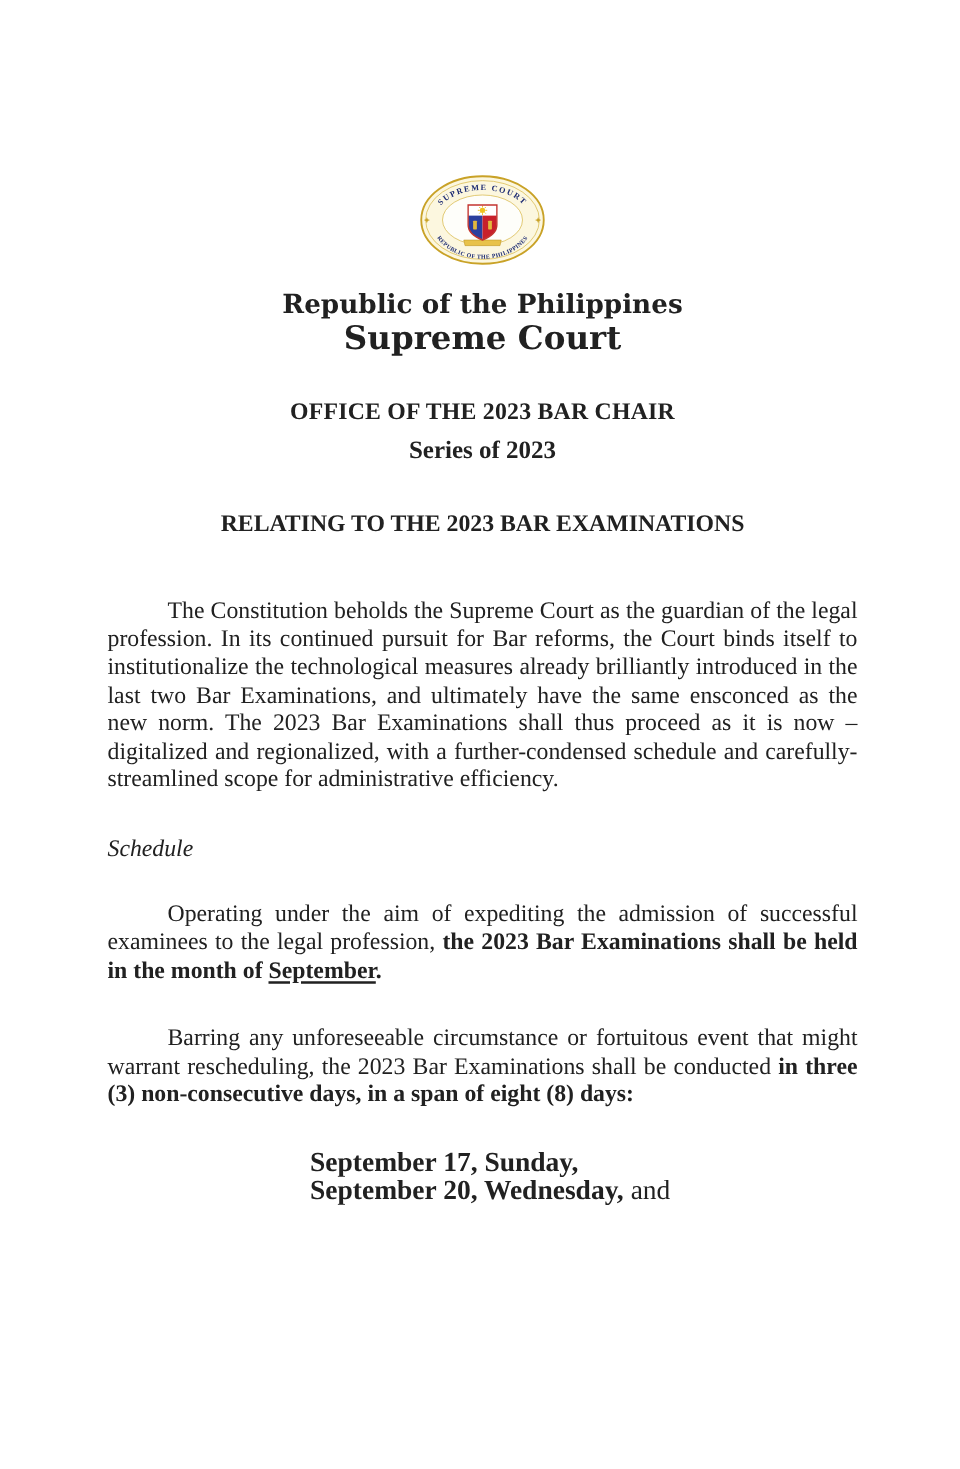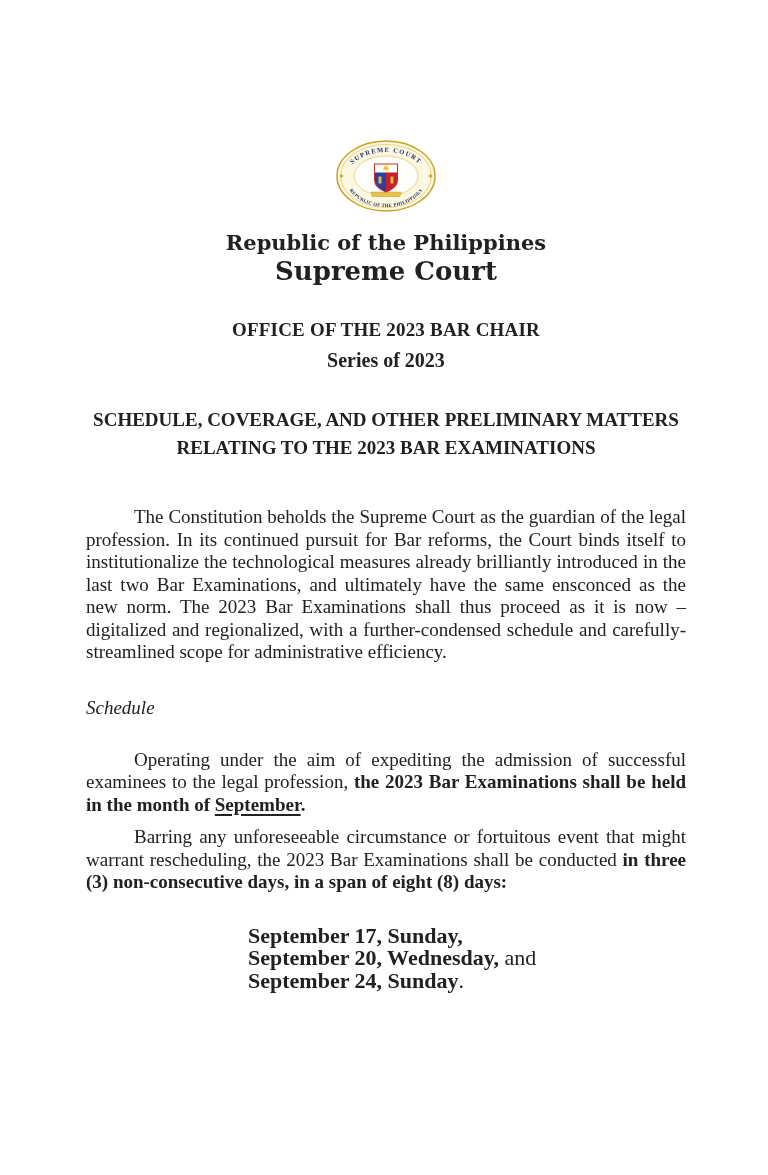--- a/index.html
+++ b/index.html
@@ -23,21 +23,21 @@
   .bulletin-title { margin-top:27px; text-align:center; font-weight:bold; font-size:26px; line-height:30px; }
   .bulletin-title .ul { text-decoration:underline; text-decoration-thickness:2px; text-underline-offset:4px; }
   .series { margin-top:8px; text-align:center; font-weight:bold; font-size:20px; line-height:23px; }
 
   .subject { margin-top:34px; text-align:center; font-weight:bold; font-size:19px; line-height:28px; }
 
   .para { font-size:19px; line-height:22.5px; text-align:justify; text-indent:48px; }
   .para1 { margin-top:44px; }
   .section-label { margin-top:33px; text-align:left; font-style:italic; font-size:19px; line-height:22px; }
   .para2 { margin-top:30px; }
-  .para3 { margin-top:10px; }
+  .para3 { margin-top:32px; }
 
   .b { font-weight:bold; }
   .u { text-decoration:underline; text-decoration-thickness:2px; text-underline-offset:3px; }
 
   .dates { margin-top:31px; margin-left:162px; font-size:22px; line-height:22.5px; }
 </style>
 </head>
 <body>
 
 <div class="page">
@@ -95,32 +95,30 @@
     <div class="letterhead">
       <div class="lh-republic">Republic of the Philippines</div>
       <div class="lh-court">Supreme Court</div>
     </div>
 
     <div class="office">OFFICE OF THE 2023 BAR CHAIR</div>
 
     <div class="series">Series of 2023</div>
 
     <div class="subject">
-      <div>SCHEDULE, COVERAGE, AND OTHER PRELIMINARY MATTERS</div>
       <div>RELATING TO THE 2023 BAR EXAMINATIONS</div>
     </div>
 
     <p class="para para1">The Constitution beholds the Supreme Court as the guardian of the legal profession. In its continued pursuit for Bar reforms, the Court binds itself to institutionalize the technological measures already brilliantly introduced in the last two Bar Examinations, and ultimately have the same ensconced as the new norm. The 2023 Bar Examinations shall thus proceed as it is now – digitalized and regionalized, with a further-condensed schedule and carefully-streamlined scope for administrative efficiency.</p>
 
     <div class="section-label">Schedule</div>
 
     <p class="para para2"><span>Operating under the aim of expediting the admission of successful examinees to the legal profession, </span><span class="b">the 2023 Bar Examinations shall be held in the month of </span><span class="b u">September</span><span class="b">.</span></p>
 
     <p class="para para3"><span>Barring any unforeseeable circumstance or fortuitous event that might warrant rescheduling, the 2023 Bar Examinations shall be conducted </span><span class="b">in three (3) non-consecutive days, in a span of eight (8) days:</span></p>
 
     <div class="dates">
       <div><span class="b">September 17, Sunday,</span><span></span></div>
       <div><span class="b">September 20, Wednesday,</span><span> and</span></div>
-      <div><span class="b">September 24, Sunday</span><span>.</span></div>
     </div>
 
   </div>
 </div>
 
 </body></html>

